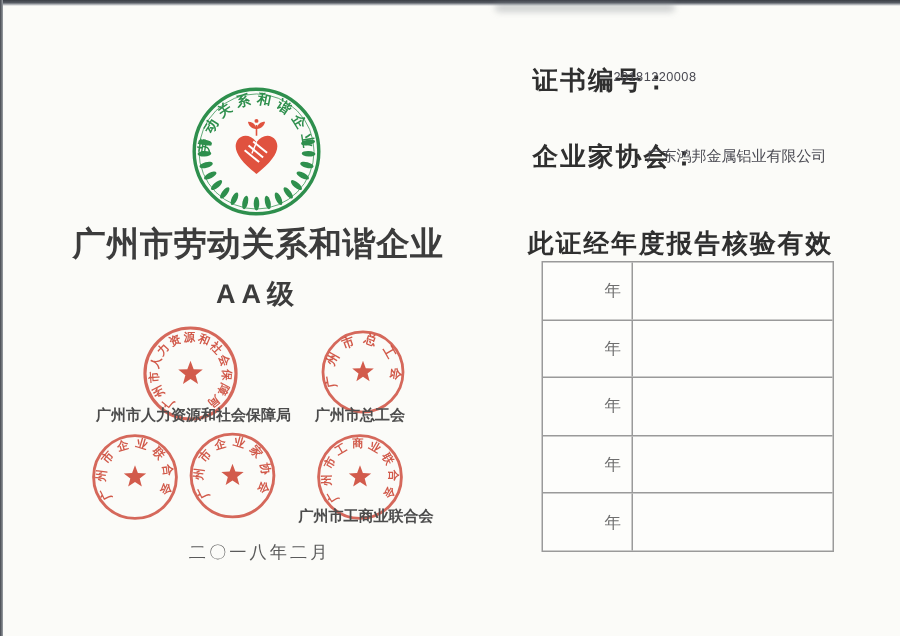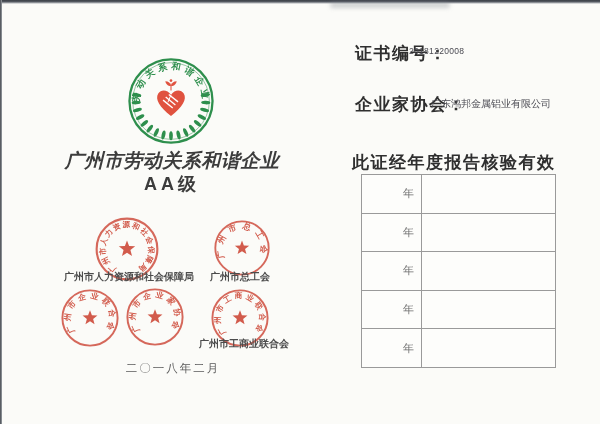--- a/index.html
+++ b/index.html
@@ -17,24 +17,24 @@
     background:linear-gradient(to right,#43474e,#9ba0a5);
   }
   .smudge {
     position:absolute; left:330px; top:2px; width:120px; height:6px;
     background:rgba(130,134,140,0.35); filter:blur(2px); border-radius:3px;
   }
   
   .logo { position:absolute; left:127px; top:57px; width:88px; height:88px; }
   .title-1 {
     position:absolute; left:30px; top:148px; width:284px; text-align:center;
-    font-size:19px; font-weight:bold; color:#3c3c3c; letter-spacing:0.5px;font-style:italic;
+    font-size:22px; font-weight:bold; color:#3c3c3c; letter-spacing:0.5px;
   }
   .title-2 {
-    position:absolute; left:30px; top:172px; width:284px; text-align:center;
+    position:absolute; left:30px; top:184px; width:284px; text-align:center;
     font-size:18px; font-weight:bold; color:#3c3c3c; letter-spacing:4px;
   }
   .stamp { position:absolute; }
   .stamp-label {
     position:absolute; font-weight:bold; color:#4c4c4c; white-space:nowrap;
   }
   .lbl-1 { left:64px;  top:270px; font-size:10px; }
   .lbl-2 { left:210px; top:270px; font-size:10px; }
   .lbl-3 { left:62px;  top:337px; font-size:9.5px; }
   .lbl-4 { left:199px; top:337px; font-size:10px; }

